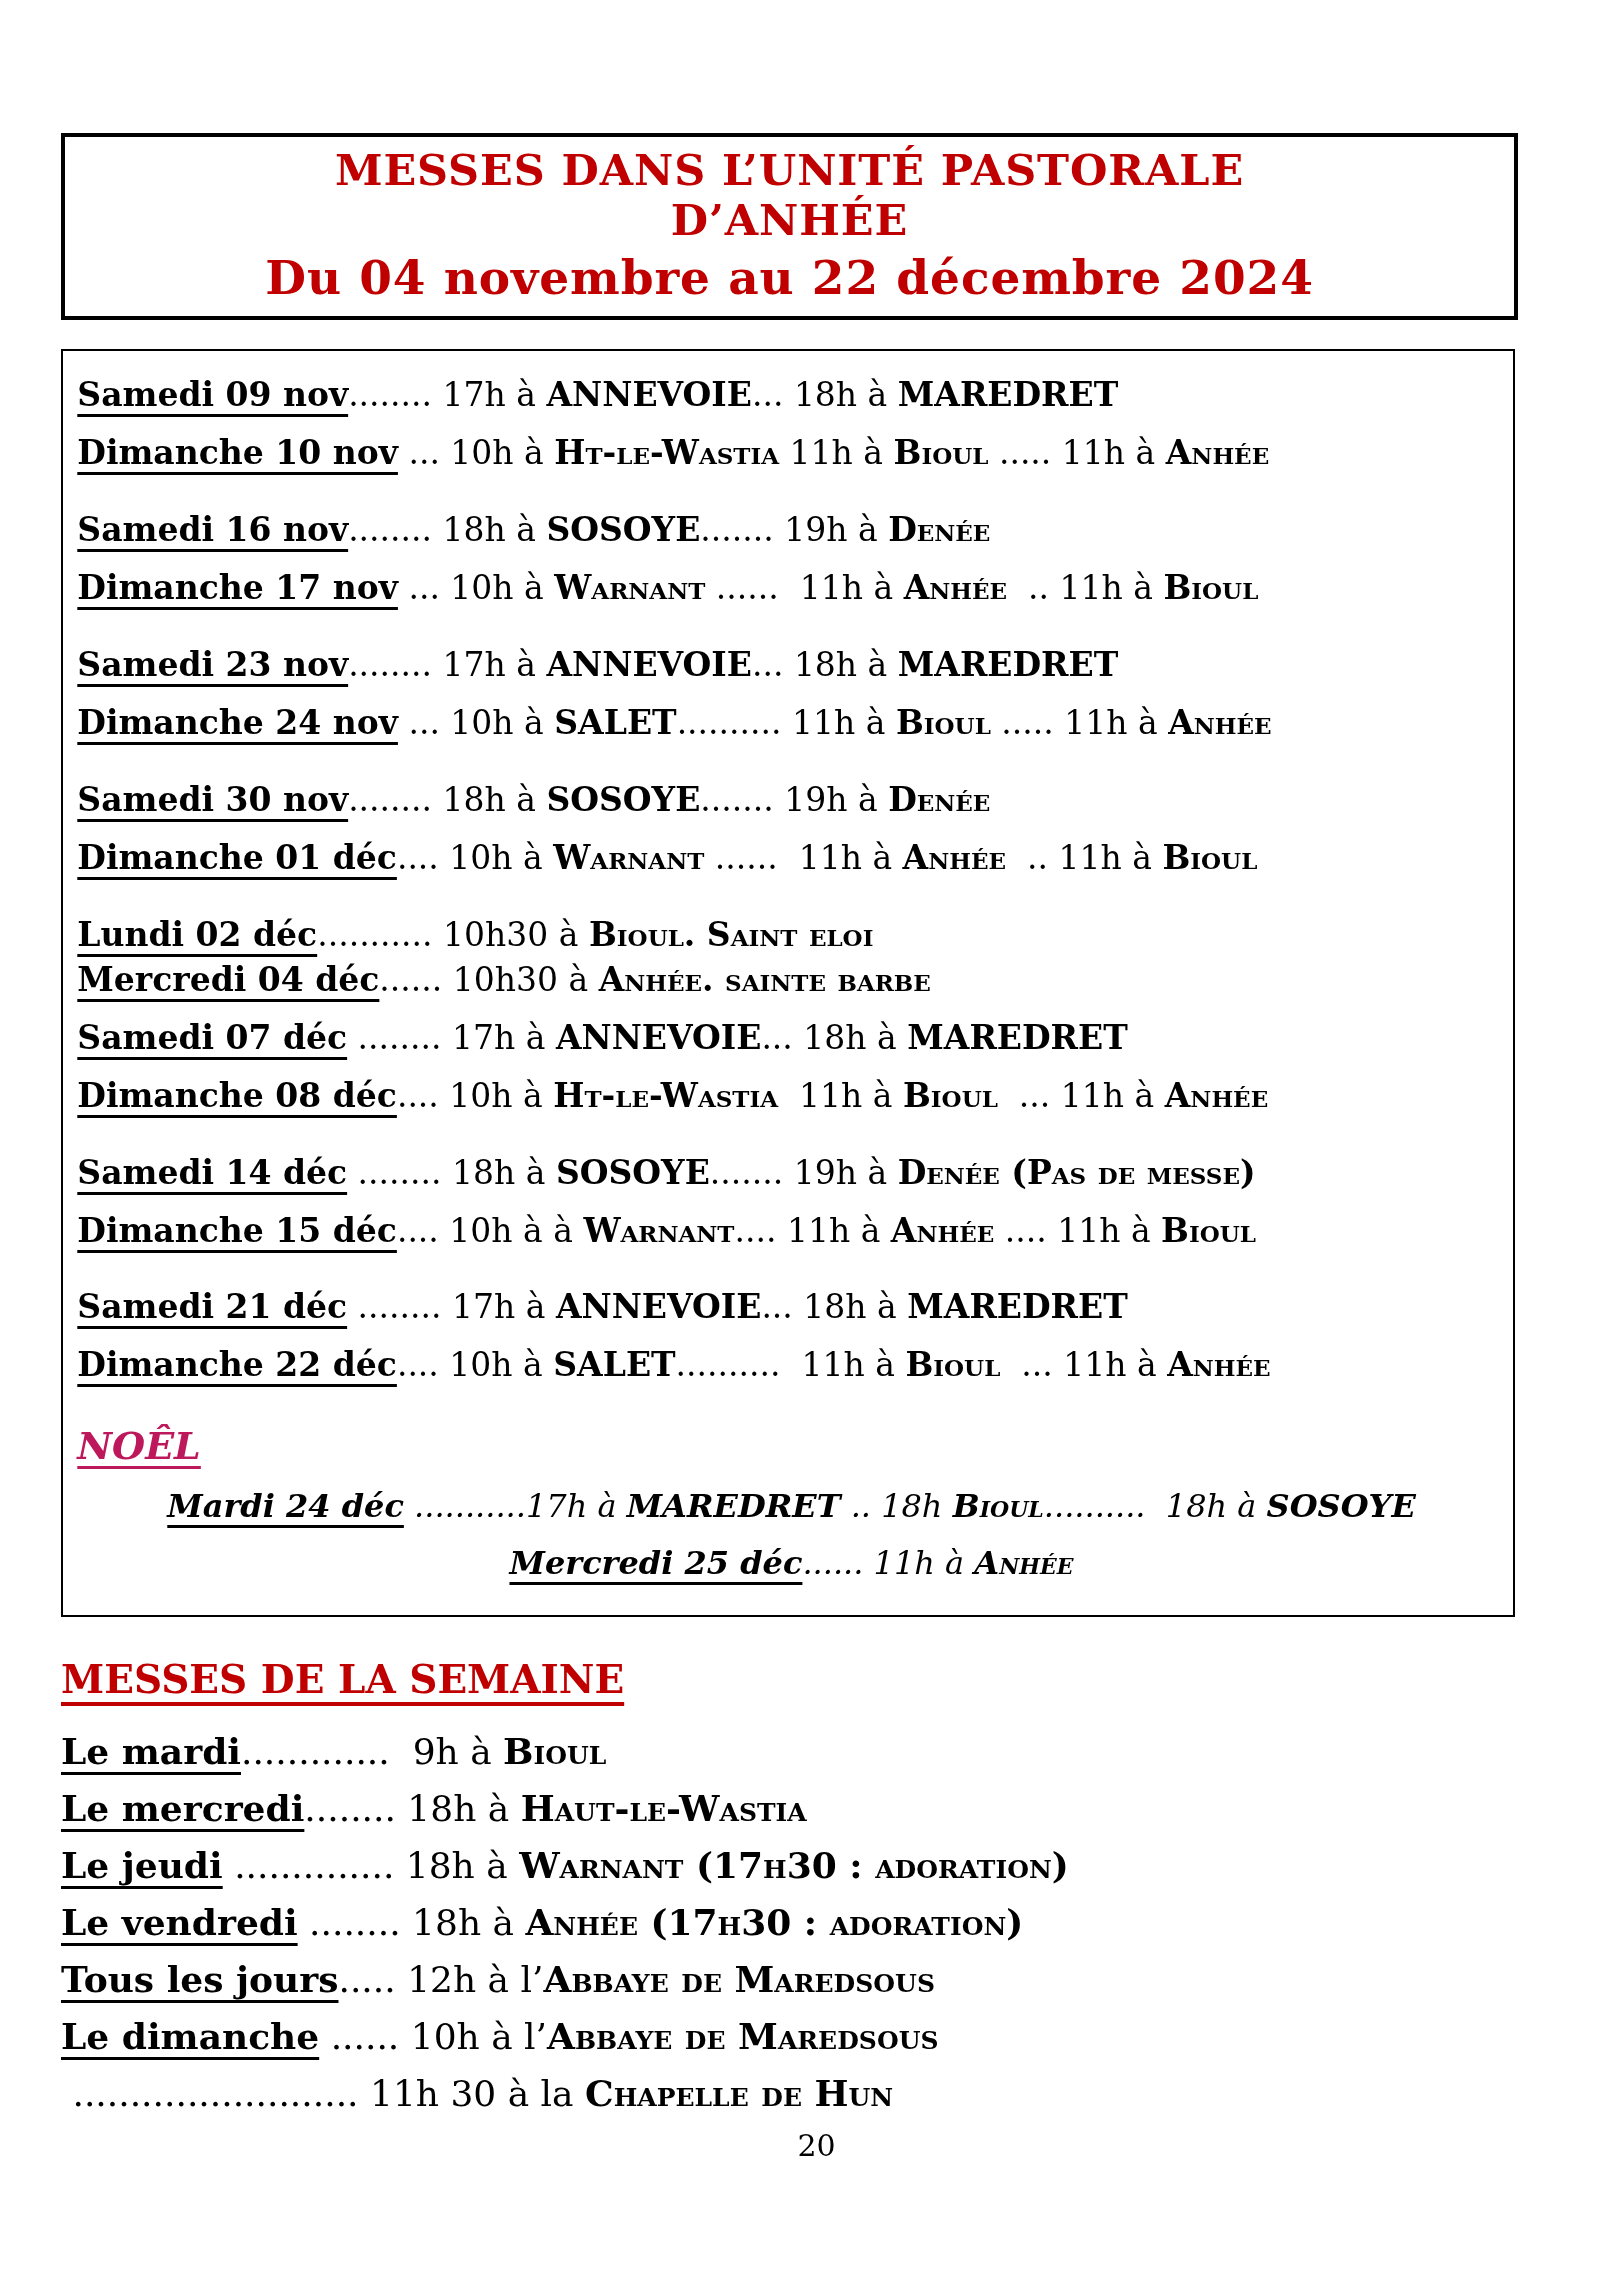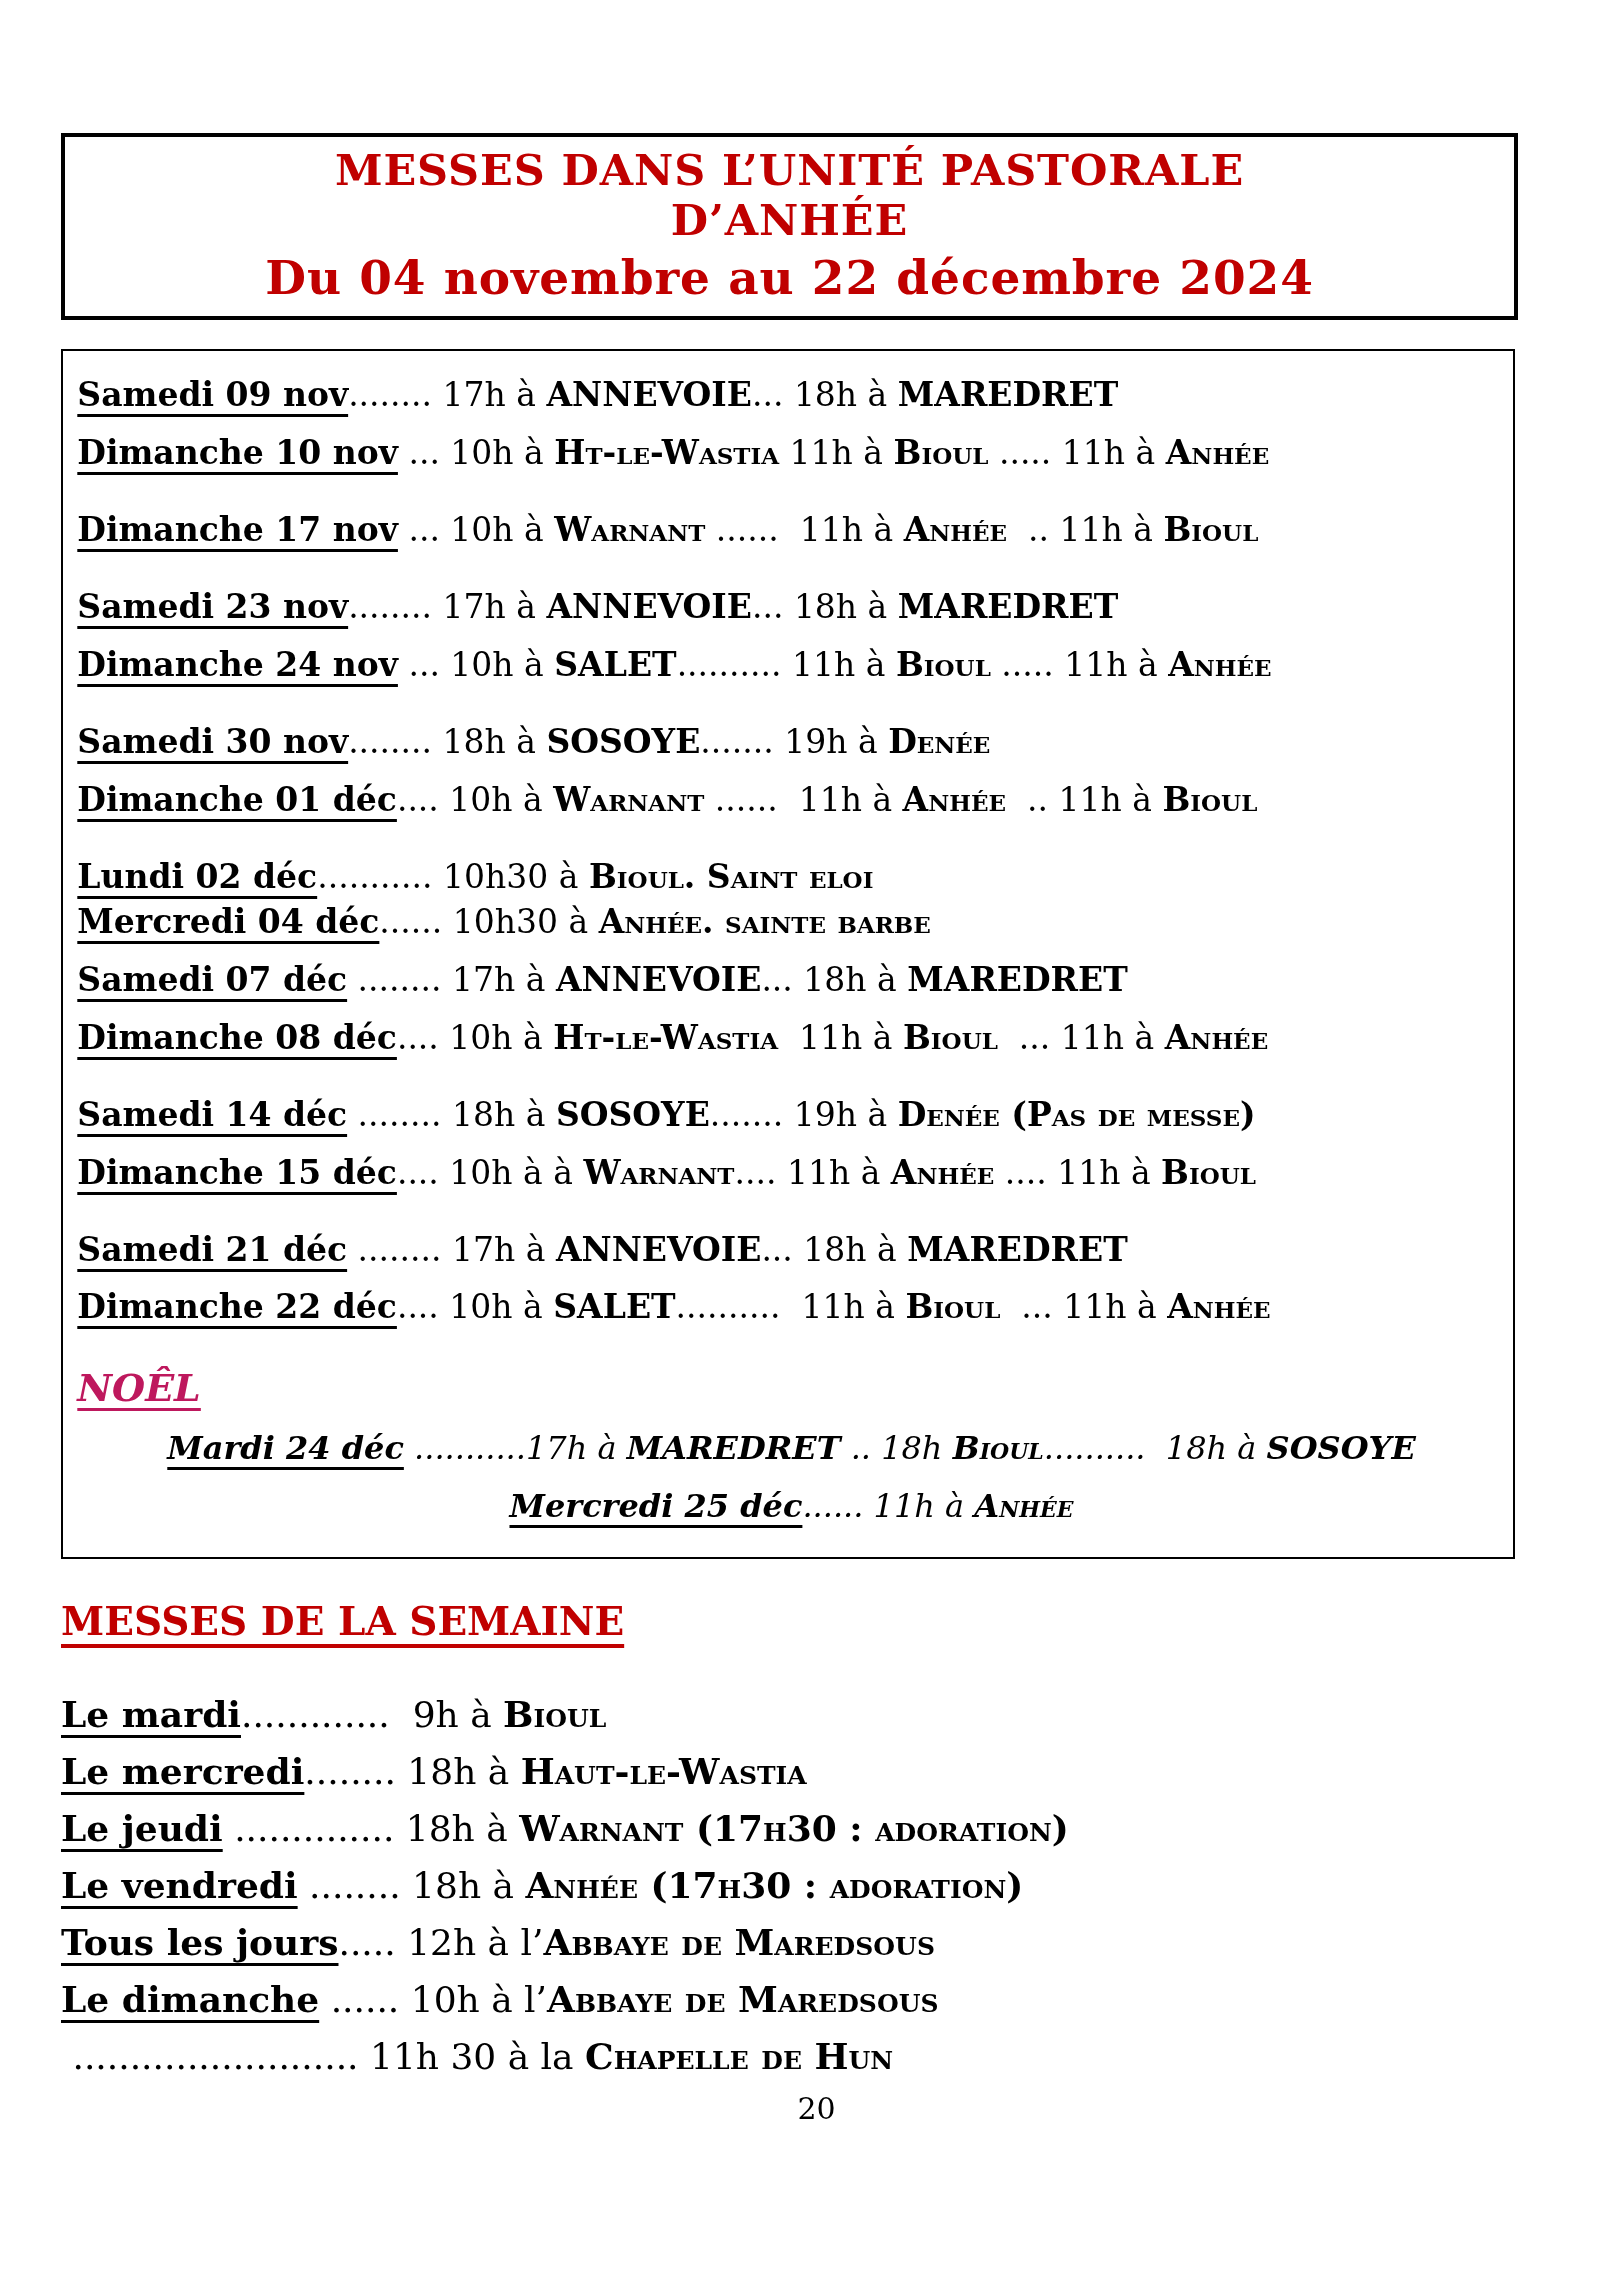--- a/index.html
+++ b/index.html
@@ -33,21 +33,21 @@
     font-size:38px;margin:5.4px 0 19.7px 0;
     text-decoration:underline;text-decoration-thickness:2.7px;text-underline-offset:7.2px;
   }
   #noel-rows .row{font-size:32px;margin-bottom:19.7px;}
   .weekly{margin:39px 0 0 61px;}
   .weekly-heading{
     color:#c00000;font-weight:700;font-size:39px;margin-bottom:28px;
     display:inline-block;
     text-decoration:underline;text-decoration-thickness:3.6px;text-underline-offset:9px;
   }
-  #weekly-rows{margin-top:21px;}
+  #weekly-rows{margin-top:0;}
   #weekly-rows .row{font-size:36px;margin-bottom:13.4px;}
   .page-number{text-align:center;font-size:30px;margin-top:12.5px;padding-left:12px;}
 </style>
 </head>
 <body>
 
 <div class="page">
 
   <div class="title-box">
     <div class="t1">MESSES DANS L’UNITÉ PASTORALE</div>
@@ -55,20 +55,21 @@
     <div class="t3">Du 04 novembre au 22 décembre 2024</div>
   </div>
 
   <div class="schedule-box">
     <div id="schedule-groups">
         <div class="group">
           <div class="row"><span class="lbl">Samedi 09 nov</span><span class="r">........ </span><span class="r">17h à </span><span class="b">ANNEVOIE</span><span class="r">... </span><span class="r">18h à </span><span class="b">MAREDRET</span></div>
           <div class="row"><span class="lbl">Dimanche 10 nov</span><span class="r"> ... </span><span class="r">10h à </span><span class="sc">Ht-le-Wastia</span><span class="r"> 11h à </span><span class="sc">Bioul</span><span class="r"> ..... </span><span class="r">11h à </span><span class="sc">Anhée</span></div>
         </div>
         <div class="group">
+          <div class="row"><span class="lbl">Samedi 16 nov</span><span class="r">........ </span><span class="r">18h à </span><span class="b">SOSOYE</span><span class="r">....... </span><span class="r">19h à </span><span class="sc">Denée</span></div>
           <div class="row"><span class="lbl">Dimanche 17 nov</span><span class="r"> ... </span><span class="r">10h à </span><span class="sc">Warnant</span><span class="r"> ......  </span><span class="r">11h à </span><span class="sc">Anhée</span><span class="r">  .. </span><span class="r">11h à </span><span class="sc">Bioul</span></div>
         </div>
         <div class="group">
           <div class="row"><span class="lbl">Samedi 23 nov</span><span class="r">........ </span><span class="r">17h à </span><span class="b">ANNEVOIE</span><span class="r">... </span><span class="r">18h à </span><span class="b">MAREDRET</span></div>
           <div class="row"><span class="lbl">Dimanche 24 nov</span><span class="r"> ... </span><span class="r">10h à </span><span class="b">SALET</span><span class="r">.......... </span><span class="r">11h à </span><span class="sc">Bioul</span><span class="r"> ..... </span><span class="r">11h à </span><span class="sc">Anhée</span></div>
         </div>
         <div class="group">
           <div class="row"><span class="lbl">Samedi 30 nov</span><span class="r">........ </span><span class="r">18h à </span><span class="b">SOSOYE</span><span class="r">....... </span><span class="r">19h à </span><span class="sc">Denée</span></div>
           <div class="row"><span class="lbl">Dimanche 01 déc</span><span class="r">.... </span><span class="r">10h à </span><span class="sc">Warnant</span><span class="r"> ......  </span><span class="r">11h à </span><span class="sc">Anhée</span><span class="r">  .. </span><span class="r">11h à </span><span class="sc">Bioul</span></div>
         </div>

